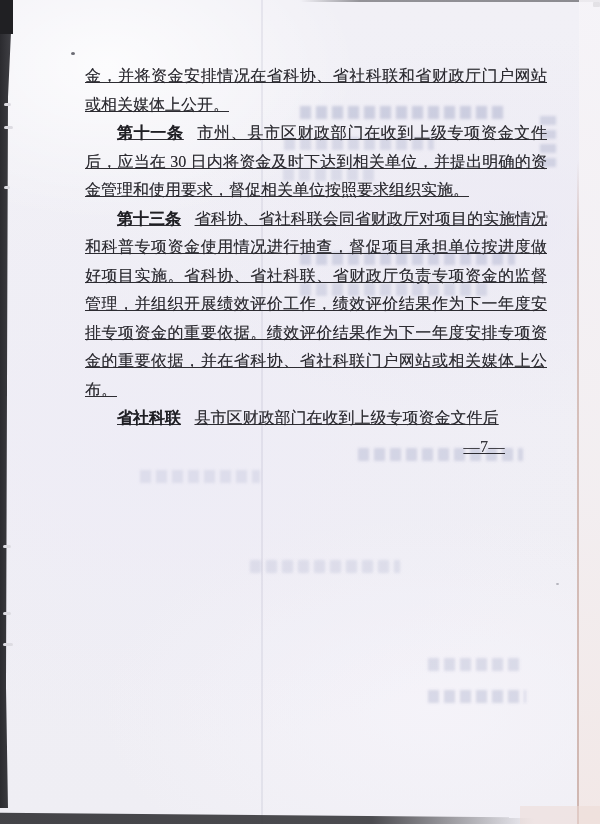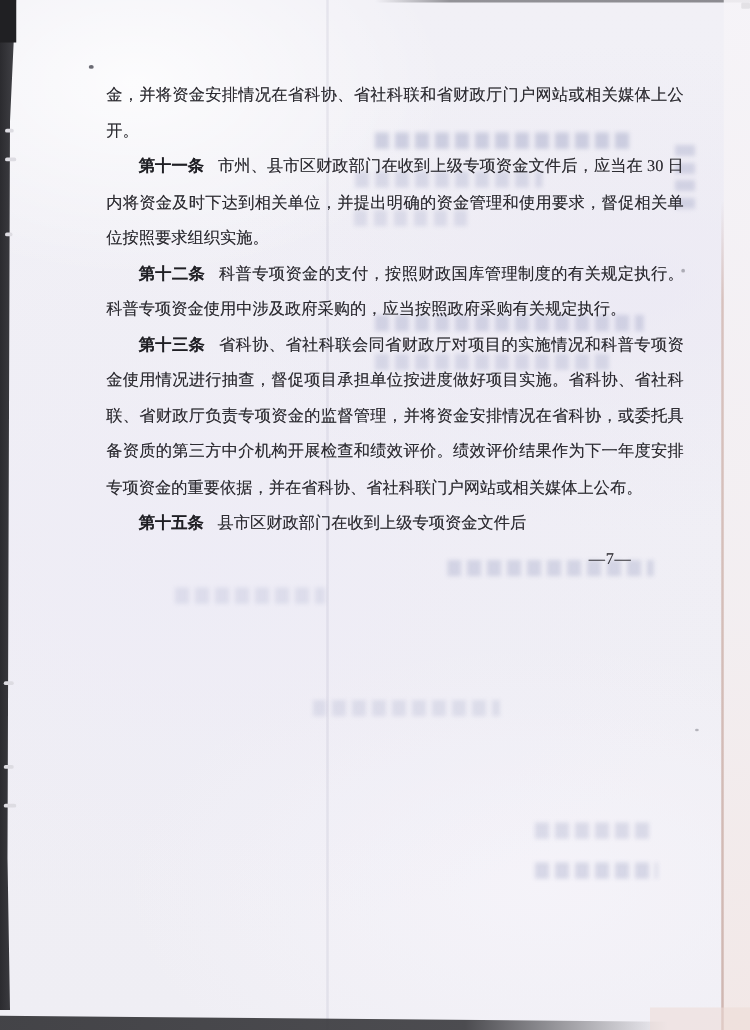--- a/index.html
+++ b/index.html
@@ -79,24 +79,25 @@
   .g7{left:140px;top:470px;width:120px;opacity:.5;}
   .g8{left:250px;top:560px;width:150px;opacity:.55;}
   .g9{left:428px;top:658px;width:92px;opacity:.7;}
   .g10{left:428px;top:690px;width:98px;opacity:.8;}
   .g11{left:540px;top:112px;width:16px;height:55px;
        background:repeating-linear-gradient(0deg,rgba(122,130,175,.25) 0 9px,rgba(122,130,175,0) 9px 14px);
        filter:blur(1.6px);}
   
   .text-block{
     position:absolute;left:85px;top:62px;width:462px;
-    font-size:13px;line-height:28.5px;
+    font-size:16px;line-height:28.5px;
     color:#2d2c32;
     text-align:justify;
     text-shadow:0 0 .5px rgba(45,44,50,.55);
+    text-decoration:underline;
   }
   .text-block p{margin:0;padding:0;}
   .indent{text-indent:2em;}
   .term{font-weight:bold;color:#1f1f24;margin-right:.85em;margin-top:40px;}
   .page-number{
     text-align:right;padding-right:42px;
     color:#38373d;letter-spacing:.5px;
   }
 </style>
 </head>
@@ -134,23 +135,22 @@
   <div class="ghost g9"></div>
   <div class="ghost g10"></div>
   <div class="g11 ghost"></div>
 
   <div class="text-block">
     <p class="para"><span>金，并将资金安排情况在省科协、省社科联和省财政厅门户网站或相关媒体上公开。</span></p>
 
     <p class="para indent"><b class="term">第十一条</b><span>市州、县市区财政部门在收到上级专项资金文件后，应当在 30 日内将资金及时下达到相关单位，并提出明确的资金管理和使用要求，督促相关单位按照要求组织实施。</span></p>
 
 
-    <p class="para indent"><b class="term">第十二条</b><span>科普专项资金的支付，按照财政国库管理制度的有关规定执行。科普专项资金使用中涉及政府采购的，应当按照政府采购有关规定执行。</span></p>
 
 
-    <p class="para indent"><b class="term">第十三条</b><span>省科协、省社科联会同省财政厅对项目的实施情况和科普专项资金使用情况进行抽查，督促项目承担单位按进度做好项目实施。省科协、省社科联、省财政厅负责专项资金的监督管理，并将资金安排情况在省科协，或委托具备资质的第三方中介机构开展检查和绩效评价。绩效评价结果作为下一年度安排专项资金的重要依据，并在省科协、省社科联门户网站或相关媒体上公布。</span></p>
+    <p class="para indent"><b class="term">第十三条</b><span>省科协、省社科联会同省财政厅对项目的实施情况和科普专项资金使用情况进行抽查，督促项目承担单位按进度做好项目实施。省科协、省社科联、省财政厅负责专项资金的监督管理，并组织开展绩效评价工作，绩效评价结果作为下一年度安排专项资金的重要依据。绩效评价结果作为下一年度安排专项资金的重要依据，并在省科协、省社科联门户网站或相关媒体上公布。</span></p>
 
-    <p class="para indent"><b class="term">第十五条</b><span>县市区财政部门在收到上级专项资金文件后</span></p>
+    <p class="para indent"><b class="term">省社科联</b><span>县市区财政部门在收到上级专项资金文件后</span></p>
 
     <div class="page-number">—7—</div>
   </div>
 
 </div>
 
 </body></html>

